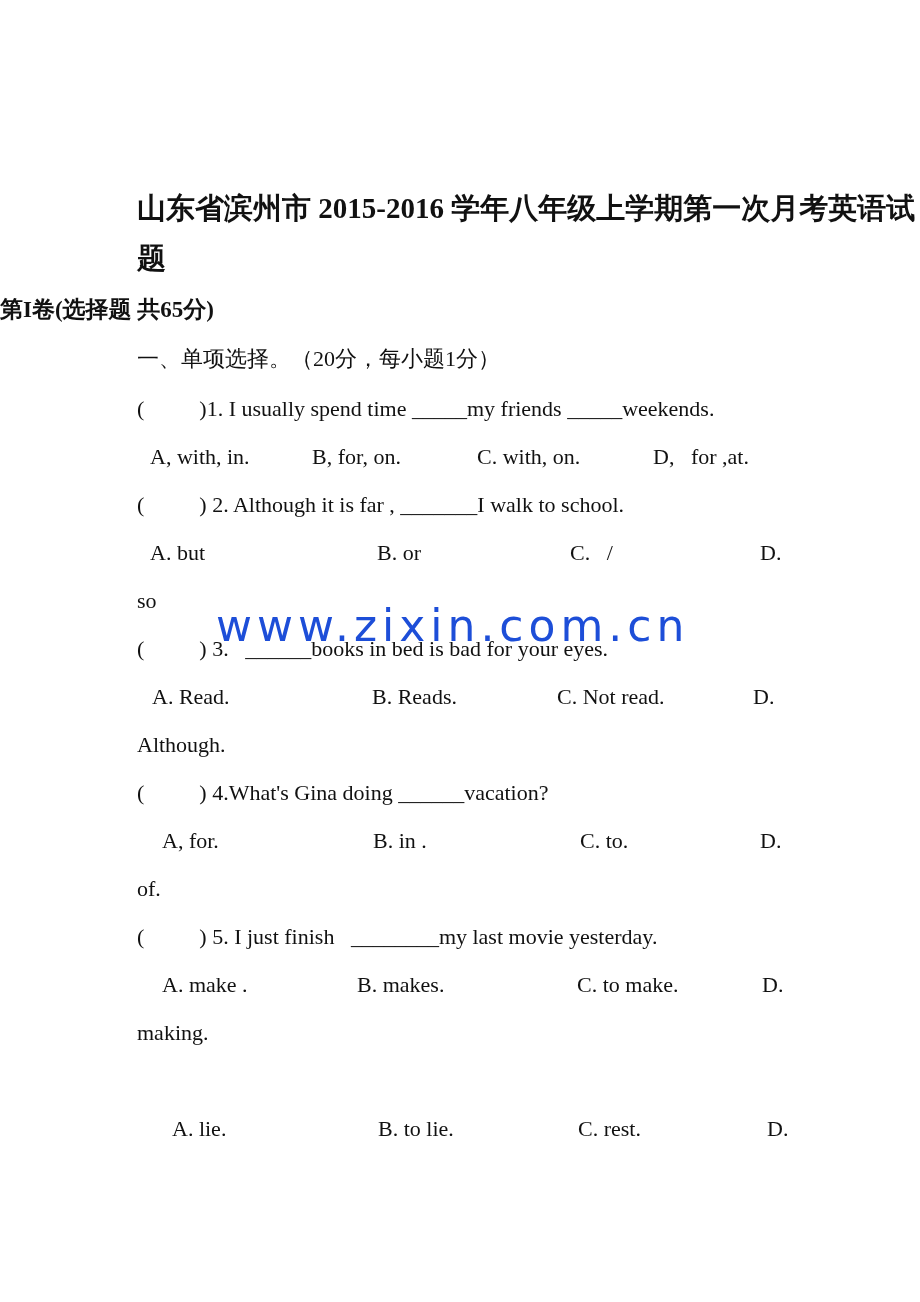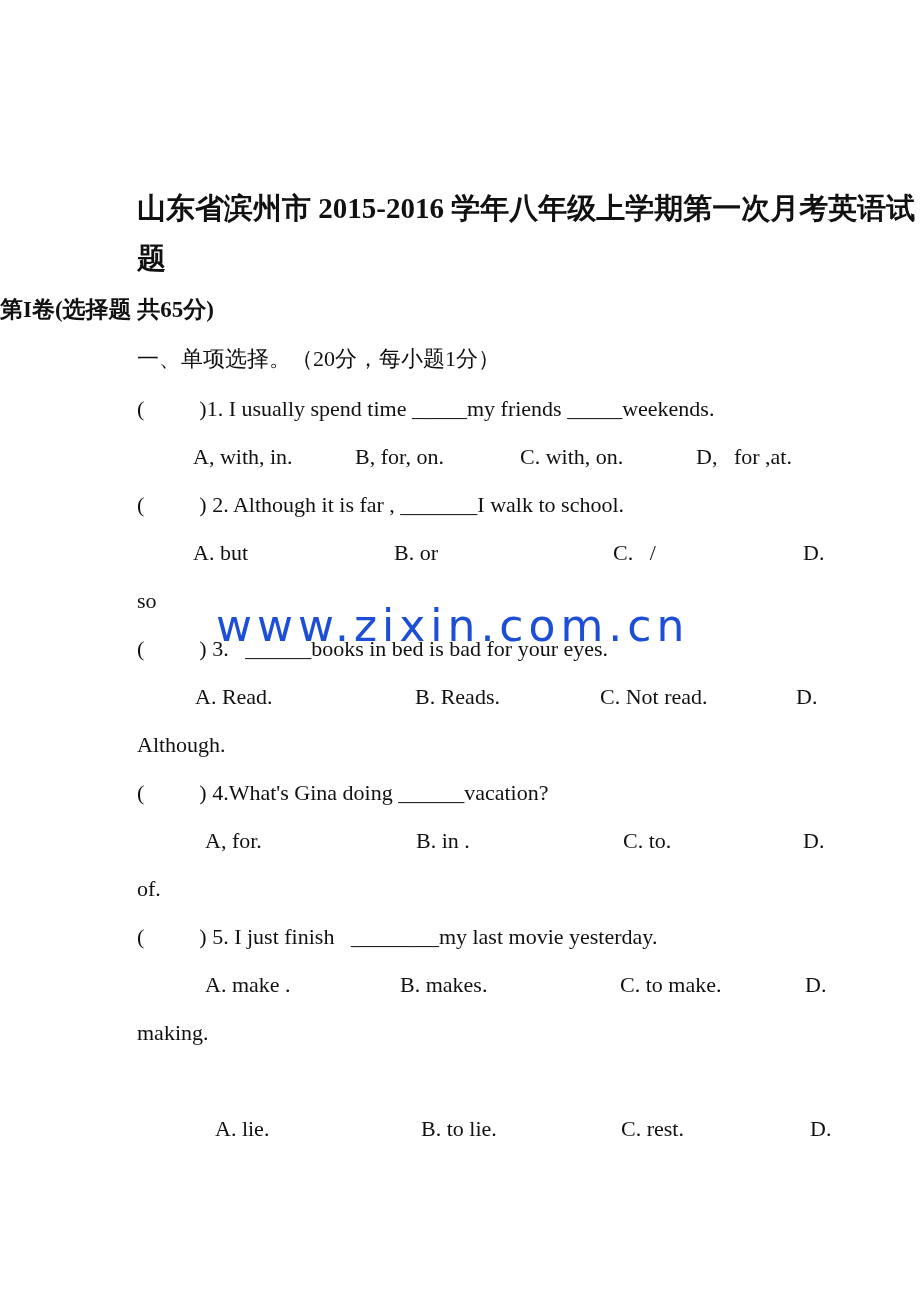--- a/index.html
+++ b/index.html
@@ -39,21 +39,20 @@
   .section-line {
     font-weight: normal;
     font-size: 22px;
     line-height: 30px; height: 30px;
   }
   .opts {
     position: absolute;
     left: 0; width: 852px;
     height: 30px;
     z-index: 2;
-    margin-left: 43px;
   }
   .opt {
     position: absolute;
     top: 0;
     font-size: 22px;
     line-height: 30px;
     white-space: pre;
   }
   .watermark {
     position: absolute;
@@ -85,21 +84,21 @@
   <div class="opts" style="top:442px">
     <span class="opt" style="left:150px">A, with, in.</span>
     <span class="opt" style="left:312px">B, for, on.</span>
     <span class="opt" style="left:477px">C. with, on.</span>
     <span class="opt" style="left:653px">D,   for ,at.</span>
   </div>
 
   <div class="line" style="top:490px">(          ) 2. Although it is far , _______I walk to school.</div>
   <div class="opts" style="top:538px">
     <span class="opt" style="left:150px">A. but</span>
-    <span class="opt" style="left:351px">B. or</span>
+    <span class="opt" style="left:377px">B. or</span>
     <span class="opt" style="left:570px">C.   /</span>
     <span class="opt" style="left:760px">D.</span>
   </div>
   <div class="line" style="top:586px">so</div>
 
   <div class="line" style="top:634px">(          ) 3.   ______books in bed is bad for your eyes.</div>
   <div class="opts" style="top:682px">
     <span class="opt" style="left:152px">A. Read.</span>
     <span class="opt" style="left:372px">B. Reads.</span>
     <span class="opt" style="left:557px">C. Not read.</span>

